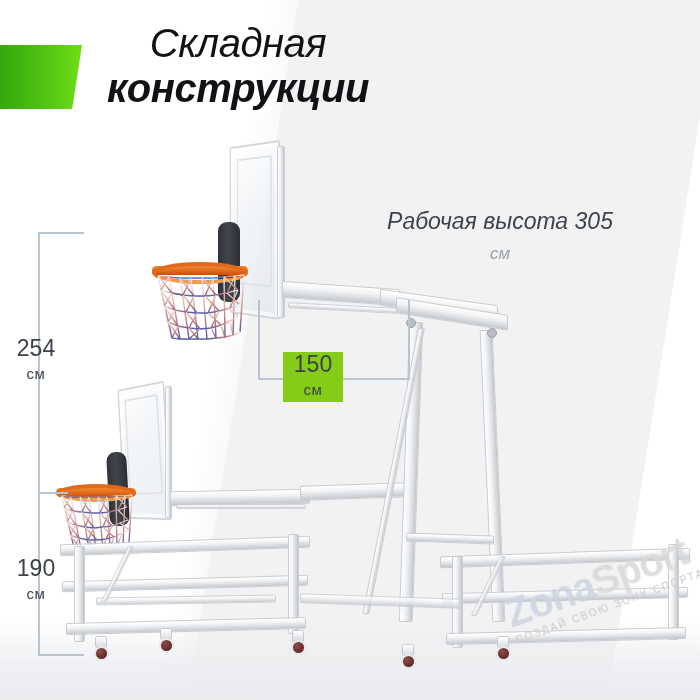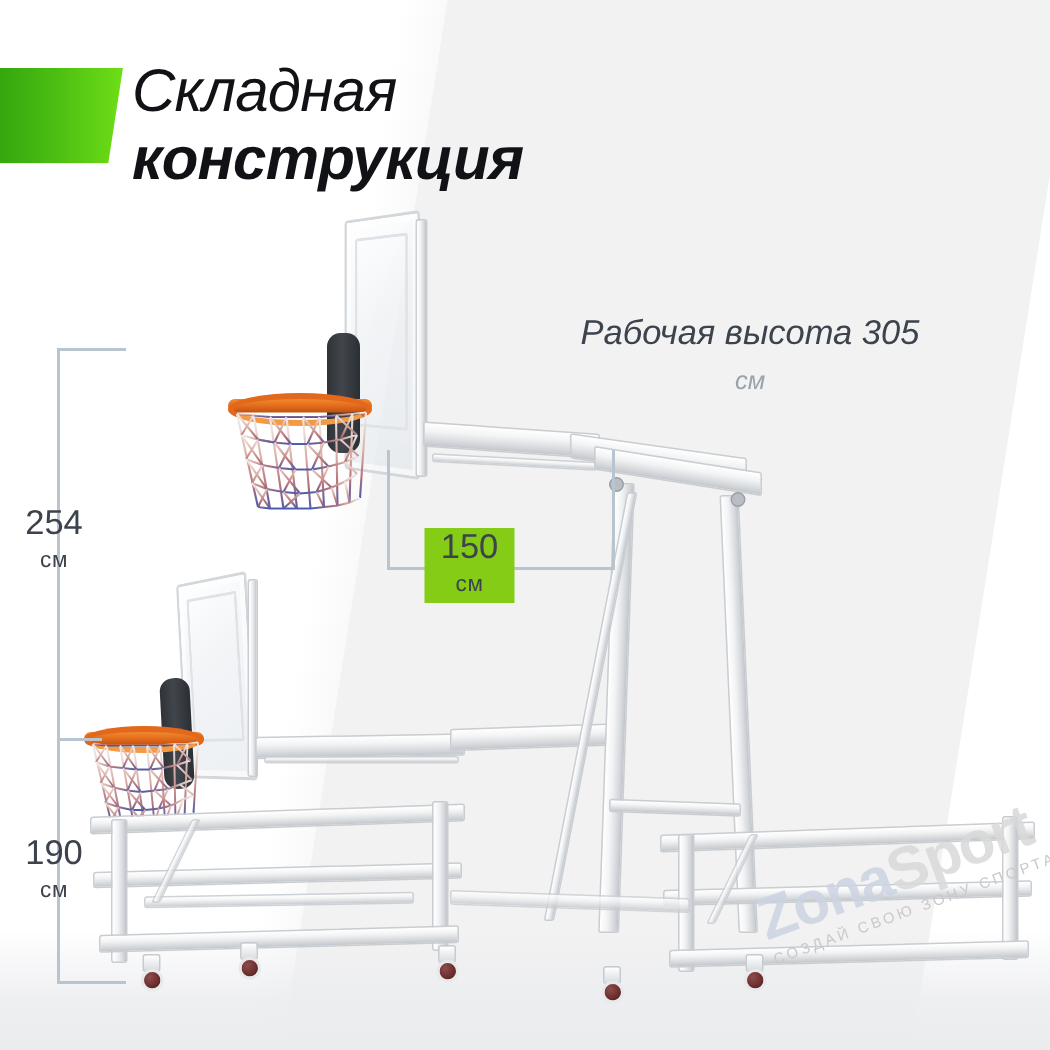--- a/index.html
+++ b/index.html
@@ -30,21 +30,21 @@
     position:absolute;left:0;bottom:0;width:700px;height:80px;
     background:linear-gradient(180deg,rgba(238,238,240,0) 0%,rgba(236,237,240,.9) 60%,#ebecee 100%);
   }
 
   
   .green-mark{
     position:absolute;left:0px;top:45px;width:82px;height:64px;
     background:linear-gradient(90deg,#35a70f 0%,#4cbe12 45%,#6ede16 100%);
     clip-path:polygon(0 0,100% 0,88% 100%,0 100%);
   }
-  .title-wrap{position:absolute;left:88px;top:40px;width:300px;}
+  .title-wrap{position:absolute;left:88px;top:22px;width:300px;text-align:center;}
   .title-1{
     font-style:italic;font-weight:400;font-size:40px;line-height:42px;
     color:#111215;letter-spacing:-.5px;
   }
   .title-2{
     font-style:italic;font-weight:700;font-size:40px;line-height:44px;
     color:#111215;letter-spacing:-.5px;margin-top:2px;
   }
 
   
@@ -330,21 +330,21 @@
   <div class="dimline" id="hdim-right"></div>
 
   <div class="dimlabel" id="label-150">
     <span>150</span>
     <span class="u">см</span>
   </div>
 
   <div class="green-mark"></div>
   <div class="title-wrap">
     <div class="title-1">Складная</div>
-    <div class="title-2">конструкция</div>
+    <div class="title-2">конструкции</div>
   </div>
 
   <div class="callout" id="callout-height">
     <span>Рабочая высота 305</span>
     <span class="u">см</span>
   </div>
 
   <div id="watermark">
     <div id="wm-name"><span>Zona</span><span class="sp">Sport</span></div>
     <div id="wm-tag">СОЗДАЙ СВОЮ ЗОНУ СПОРТА</div>

